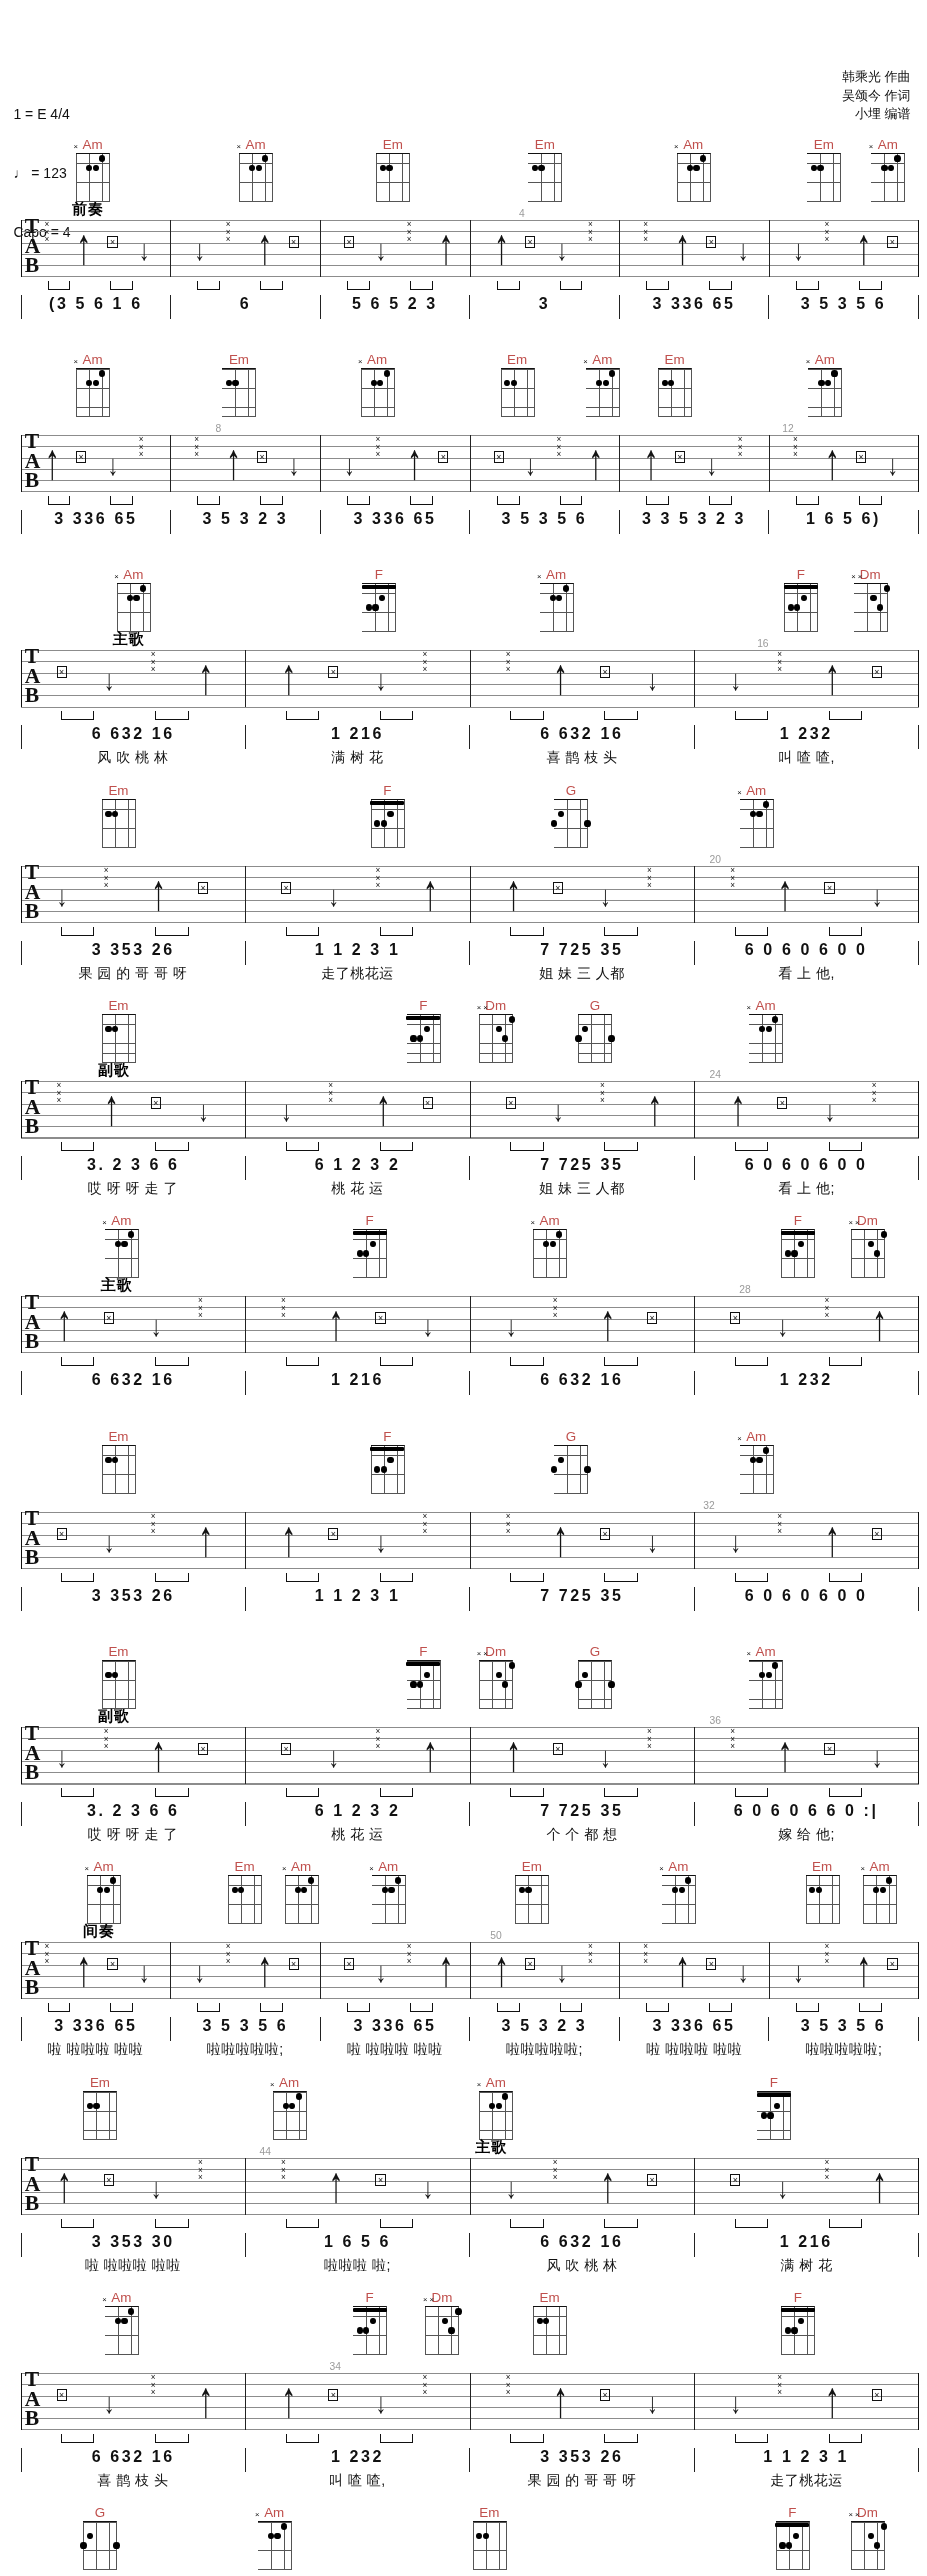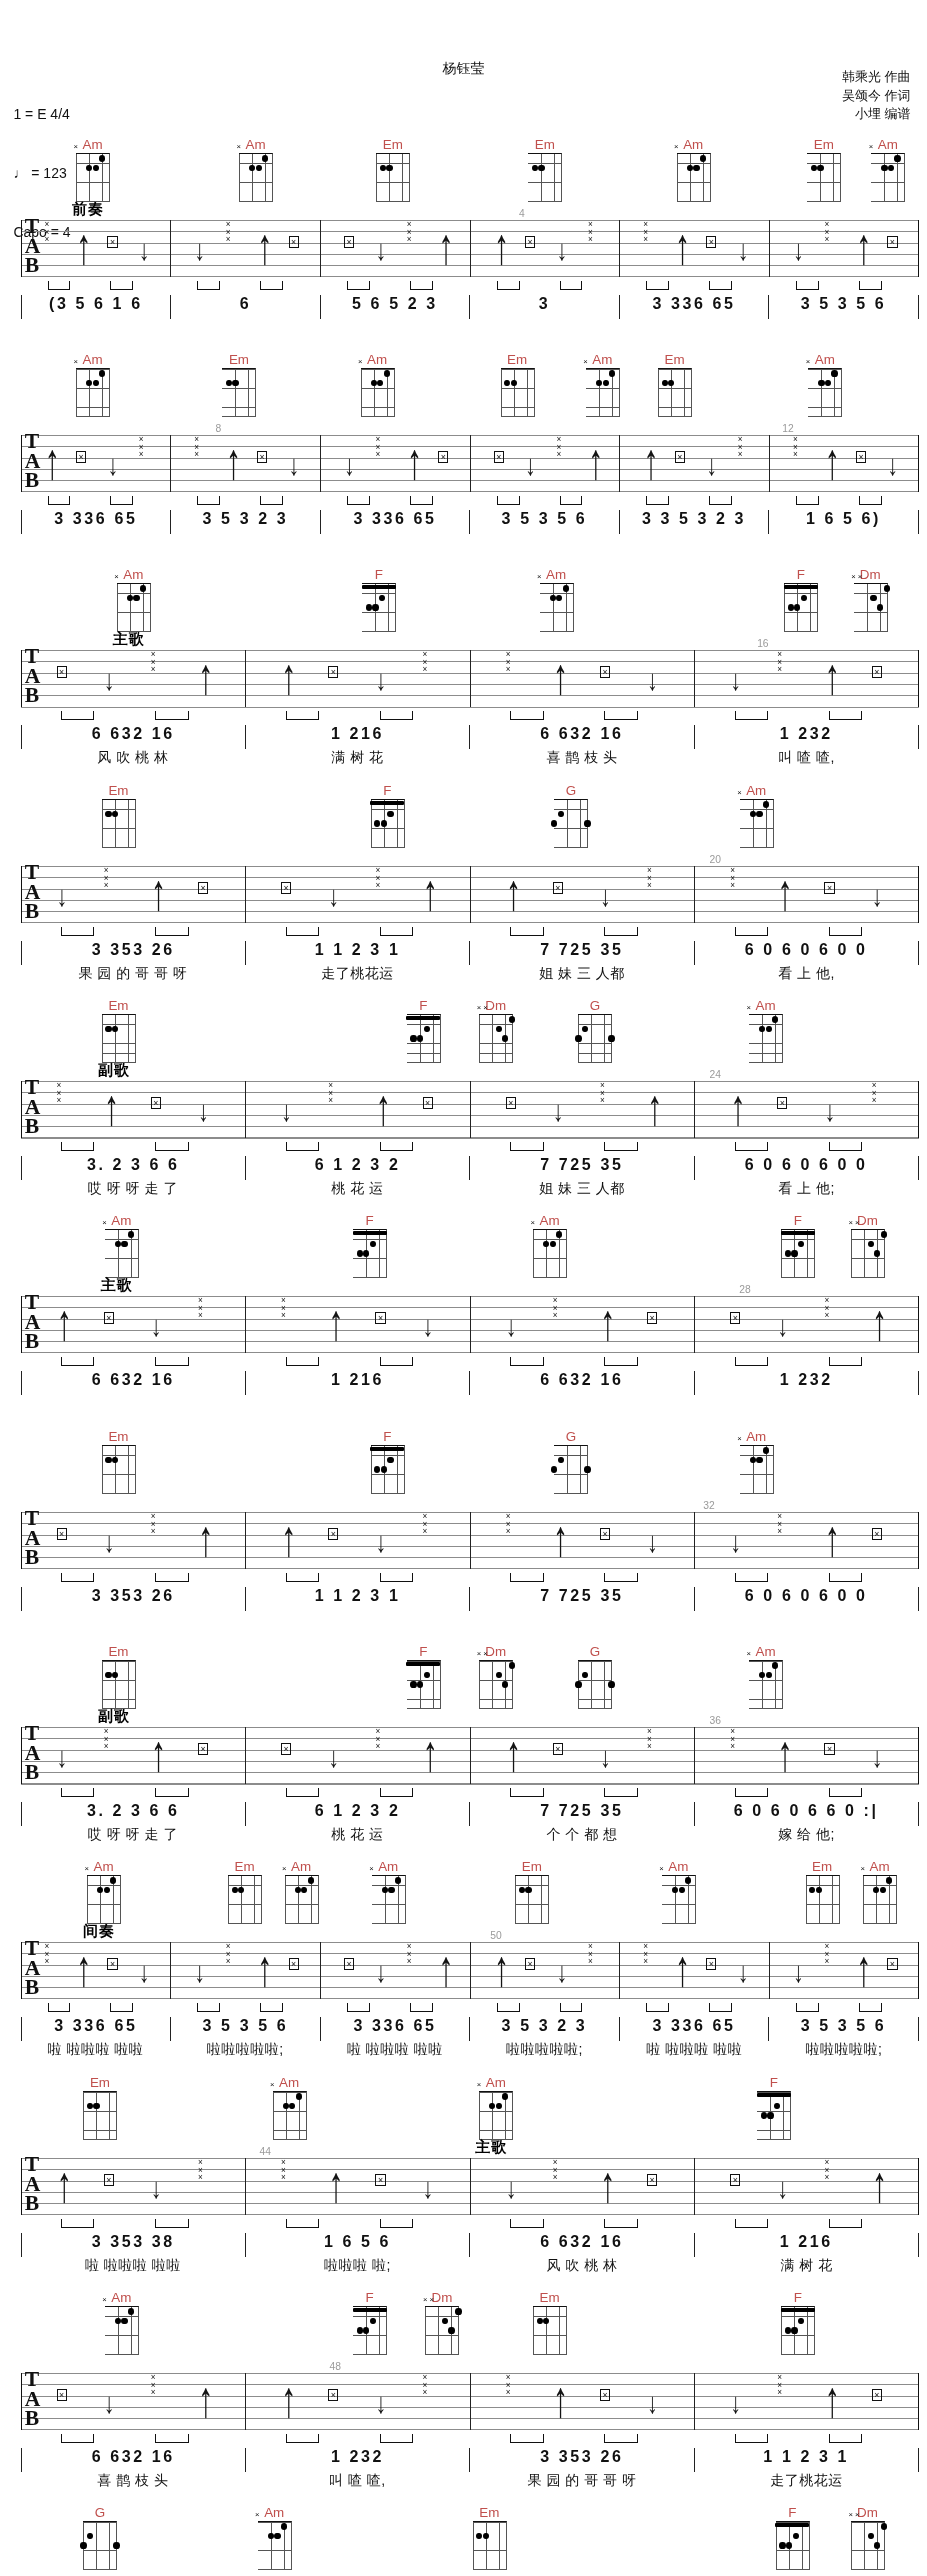--- a/index.html
+++ b/index.html
@@ -48,21 +48,20 @@
   .jp-bar{flex:1;text-align:center;font-size:16px;font-weight:600;letter-spacing:2.6px;
           border-right:1px solid #222;white-space:nowrap;overflow:hidden;}
   .jp-bar.first{border-left:1px solid #222;}
   .lyrics{position:absolute;top:182px;left:20.6px;right:8.2px;height:20.6px;display:flex;z-index:1;}
   .ly-bar{flex:1;text-align:center;font-size:14px;letter-spacing:0.5px;white-space:nowrap;overflow:hidden;}
 </style>
 </head>
 <body>
 
 <div id="sheet">
-  <div class="artist">杨钰莹</div>
   <div class="meta">
     <div>1 = E 4/4</div>
     <div>♩ = 123</div>
     <div>Capo = 4</div>
   </div>
   <div class="credits">
     <div>韩乘光 作曲</div>
     <div>吴颂今 作词</div>
     <div>小埋 编谱</div>
   </div>
@@ -1070,21 +1069,21 @@
         <div class="beam" style="left: 54.5%; width: 3.5%;"></div>
         <div class="beam" style="left: 65%; width: 3.5%;"></div>
         <div class="strum xbox" style="left: 79%;">×</div>
         <div class="strum arrdn" style="left: 84.25%;">↓</div>
         <div class="strum xstack" style="left: 89.5%;">×<br>×<br>×</div>
         <div class="strum arrup" style="left: 94.75%;">↑</div>
         <div class="beam" style="left: 79.5%; width: 3.5%;"></div>
         <div class="beam" style="left: 90%; width: 3.5%;"></div>
       </div>
       <div class="jianpu">
-        <div class="jp-bar first">3 353 38</div>
+        <div class="jp-bar first">3 353 30</div>
         <div class="jp-bar">1 6 5 6</div>
         <div class="jp-bar">6 632 16</div>
         <div class="jp-bar">1 216</div>
       </div>
       <div class="lyrics">
         <div class="ly-bar">啦 啦啦啦 啦啦</div>
         <div class="ly-bar">啦啦啦 啦;</div>
         <div class="ly-bar">风 吹 桃 林</div>
         <div class="ly-bar">满 树 花</div>
       </div>
@@ -1140,21 +1139,21 @@
         <div class="tabclef">
           <span>T</span>
           <span>A</span>
           <span>B</span>
         </div>
         <div class="edge" style="left: 0px;"></div>
         <div class="edge" style="right: 0px;"></div>
         <div class="barline" style="left: 25%;"></div>
         <div class="barline" style="left: 50%;"></div>
         <div class="barline" style="left: 75%;"></div>
-        <div class="mnum" style="left: 34.4%;">48</div>
+        <div class="mnum" style="left: 34.4%;">34</div>
         <div class="strum xbox" style="left: 4%;">×</div>
         <div class="strum arrdn" style="left: 9.25%;">↓</div>
         <div class="strum xstack" style="left: 14.5%;">×<br>×<br>×</div>
         <div class="strum arrup" style="left: 19.75%;">↑</div>
         <div class="beam" style="left: 4.5%; width: 3.5%;"></div>
         <div class="beam" style="left: 15%; width: 3.5%;"></div>
         <div class="strum arrup" style="left: 29%;">↑</div>
         <div class="strum xbox" style="left: 34.25%;">×</div>
         <div class="strum arrdn" style="left: 39.5%;">↓</div>
         <div class="strum xstack" style="left: 44.75%;">×<br>×<br>×</div>

